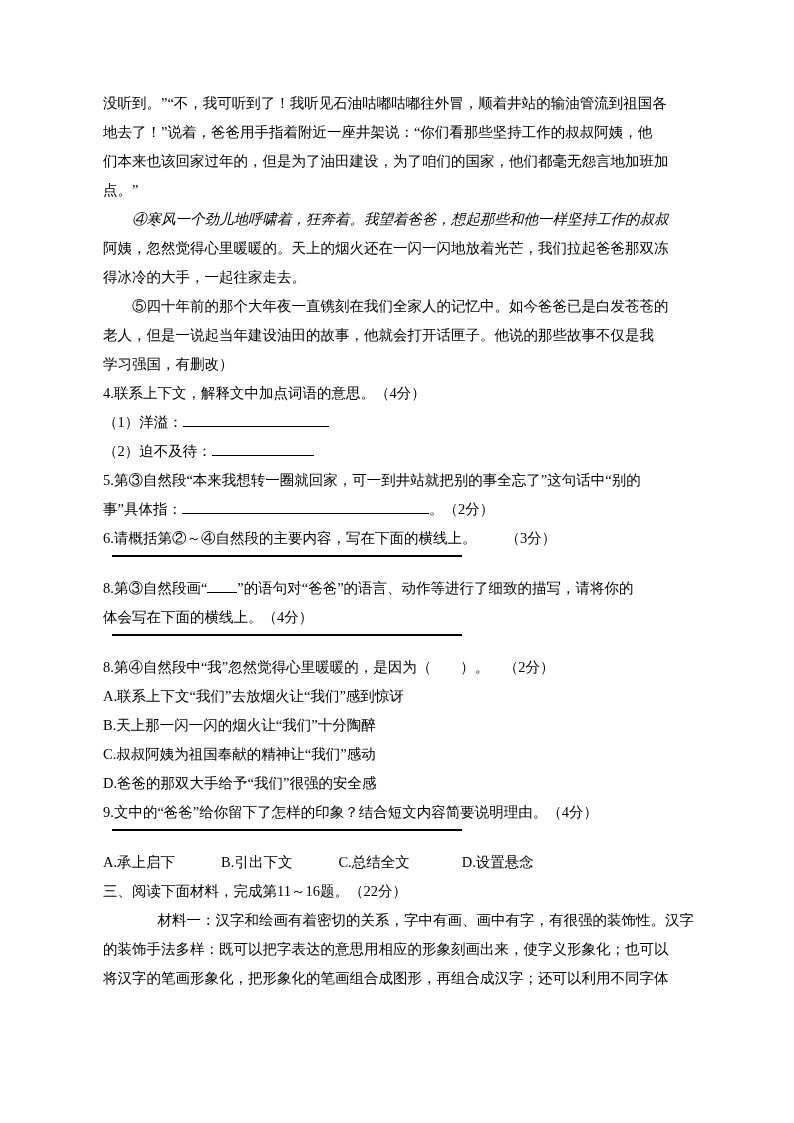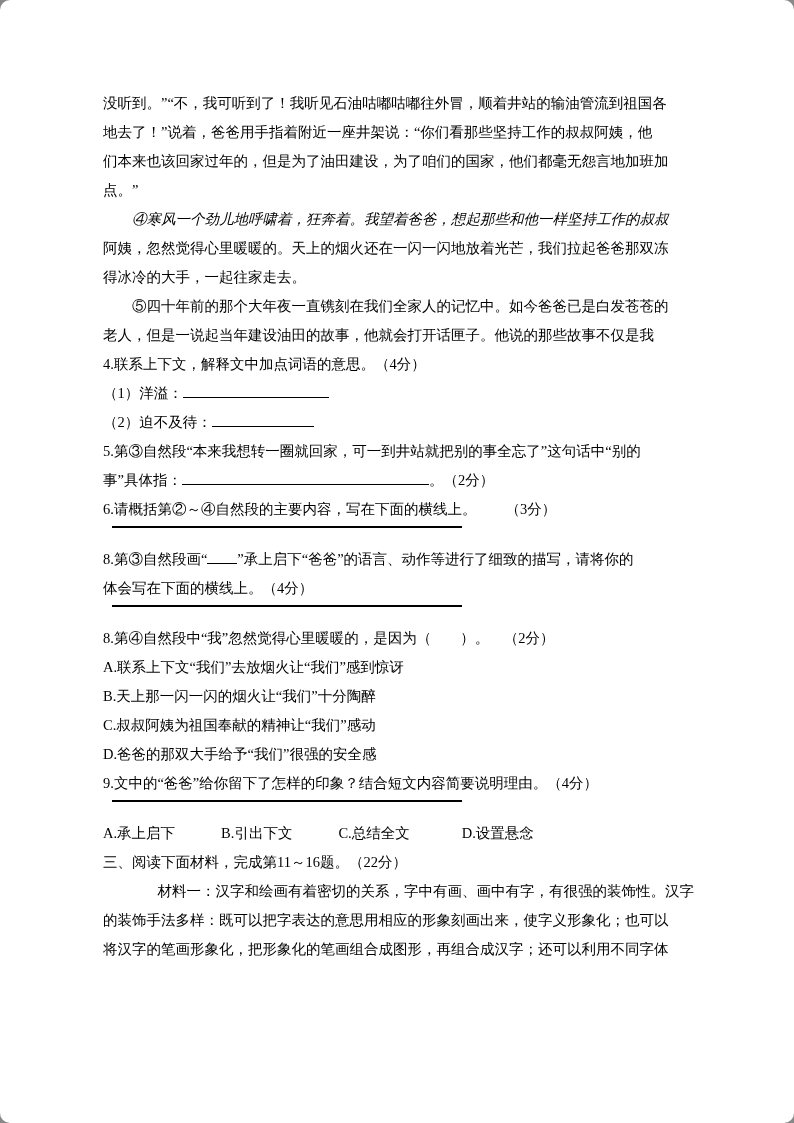--- a/index.html
+++ b/index.html
@@ -7,21 +7,20 @@
     position:relative;
     width:794px;height:1123px;
     margin:0 auto;
     background:#ffffff;
     box-sizing:border-box;
     padding:89px 100px 12px 103px;
     font-family:"Liberation Serif","DejaVu Serif",serif;
     font-size:14.5px;
     color:#000;
     overflow:hidden;
-    border-radius:10px;
   }
   .row{
     height:29px;
     line-height:29px;
     white-space:nowrap;
   }
   .row.rule-row{
     height:19px;
     line-height:19px;
   }
@@ -48,30 +47,31 @@
   <div id="doc-lines">
       <div class="row"><span class="text-run">没听到。”“不，我可听到了！我听见石油咕嘟咕嘟往外冒，顺着井站的输油管流到祖国各</span></div>
       <div class="row"><span class="text-run">地去了！”说着，爸爸用手指着附近一座井架说：“你们看那些坚持工作的叔叔阿姨，他</span></div>
       <div class="row"><span class="text-run">们本来也该回家过年的，但是为了油田建设，为了咱们的国家，他们都毫无怨言地加班加</span></div>
       <div class="row"><span class="text-run">点。”</span></div>
       <div class="row" style="padding-left: 29px; font-style: italic;"><span class="text-run">④寒风一个劲儿地呼啸着，狂奔着。我望着爸爸，想起那些和他一样坚持工作的叔叔</span></div>
       <div class="row"><span class="text-run">阿姨，忽然觉得心里暖暖的。天上的烟火还在一闪一闪地放着光芒，我们拉起爸爸那双冻</span></div>
       <div class="row"><span class="text-run">得冰冷的大手，一起往家走去。</span></div>
       <div class="row" style="padding-left: 29px;"><span class="text-run">⑤四十年前的那个大年夜一直镌刻在我们全家人的记忆中。如今爸爸已是白发苍苍的</span></div>
       <div class="row"><span class="text-run">老人，但是一说起当年建设油田的故事，他就会打开话匣子。他说的那些故事不仅是我</span></div>
+      <div class="row"><span class="text-run">学习强国，有删改）</span></div>
       <div class="row"><span class="text-run">4.联系上下文，解释文中加点词语的意思。（4分）</span></div>
       <div class="row"><span class="text-run">（1）洋溢：</span><span class="answer-blank" style="width: 146px;"></span></div>
       <div class="row"><span class="text-run">（2）迫不及待：</span><span class="answer-blank" style="width: 102px;"></span></div>
       <div class="row"><span class="text-run">5.第③自然段“本来我想转一圈就回家，可一到井站就把别的事全忘了”这句话中“别的</span></div>
       <div class="row"><span class="text-run">事”具体指：</span><span class="answer-blank" style="width: 247px;"></span><span class="text-run">。（2分）</span></div>
       <div class="row"><span class="text-run">6.请概括第②～④自然段的主要内容，写在下面的横线上。　　（3分）</span></div>
       <div class="row rule-row">
         <span class="answer-rule" style="width: 350px;"></span>
       </div>
-      <div class="row"><span class="text-run">8.第③自然段画“</span><span class="answer-blank" style="width: 30px;"></span><span class="text-run">”承上启下“爸爸”的语言、动作等进行了细致的描写，请将你的</span></div>
+      <div class="row"><span class="text-run">8.第③自然段画“</span><span class="answer-blank" style="width: 30px;"></span><span class="text-run">”的语句对“爸爸”的语言、动作等进行了细致的描写，请将你的</span></div>
       <div class="row"><span class="text-run">体会写在下面的横线上。（4分）</span></div>
       <div class="row rule-row">
         <span class="answer-rule" style="width: 350px;"></span>
       </div>
       <div class="row"><span class="text-run">8.第④自然段中“我”忽然觉得心里暖暖的，是因为（　　）。　（2分）</span></div>
       <div class="row"><span class="text-run">A.联系上下文“我们”去放烟火让“我们”感到惊讶</span></div>
       <div class="row"><span class="text-run">B.天上那一闪一闪的烟火让“我们”十分陶醉</span></div>
       <div class="row"><span class="text-run">C.叔叔阿姨为祖国奉献的精神让“我们”感动</span></div>
       <div class="row"><span class="text-run">D.爸爸的那双大手给予“我们”很强的安全感</span></div>
       <div class="row"><span class="text-run">9.文中的“爸爸”给你留下了怎样的印象？结合短文内容简要说明理由。（4分）</span></div>

